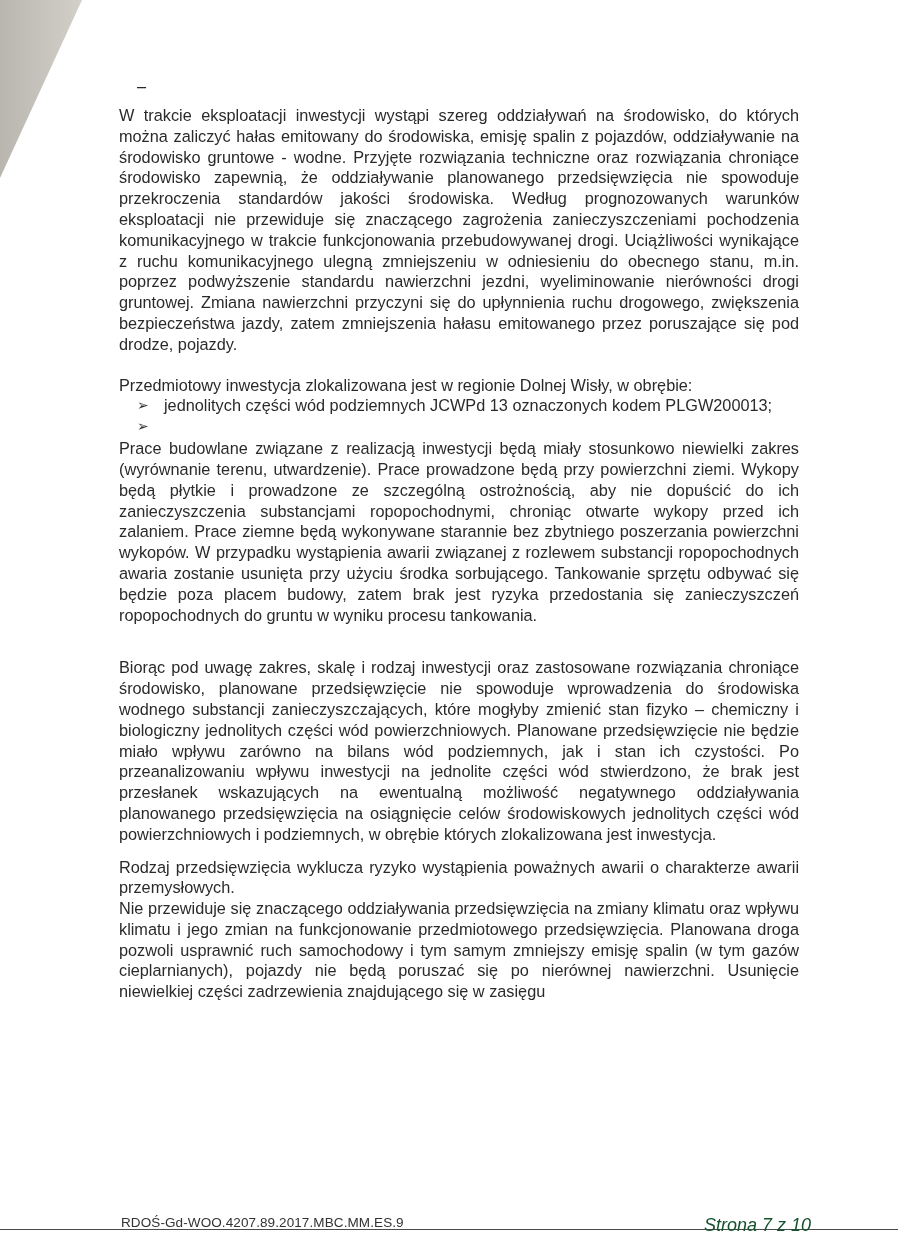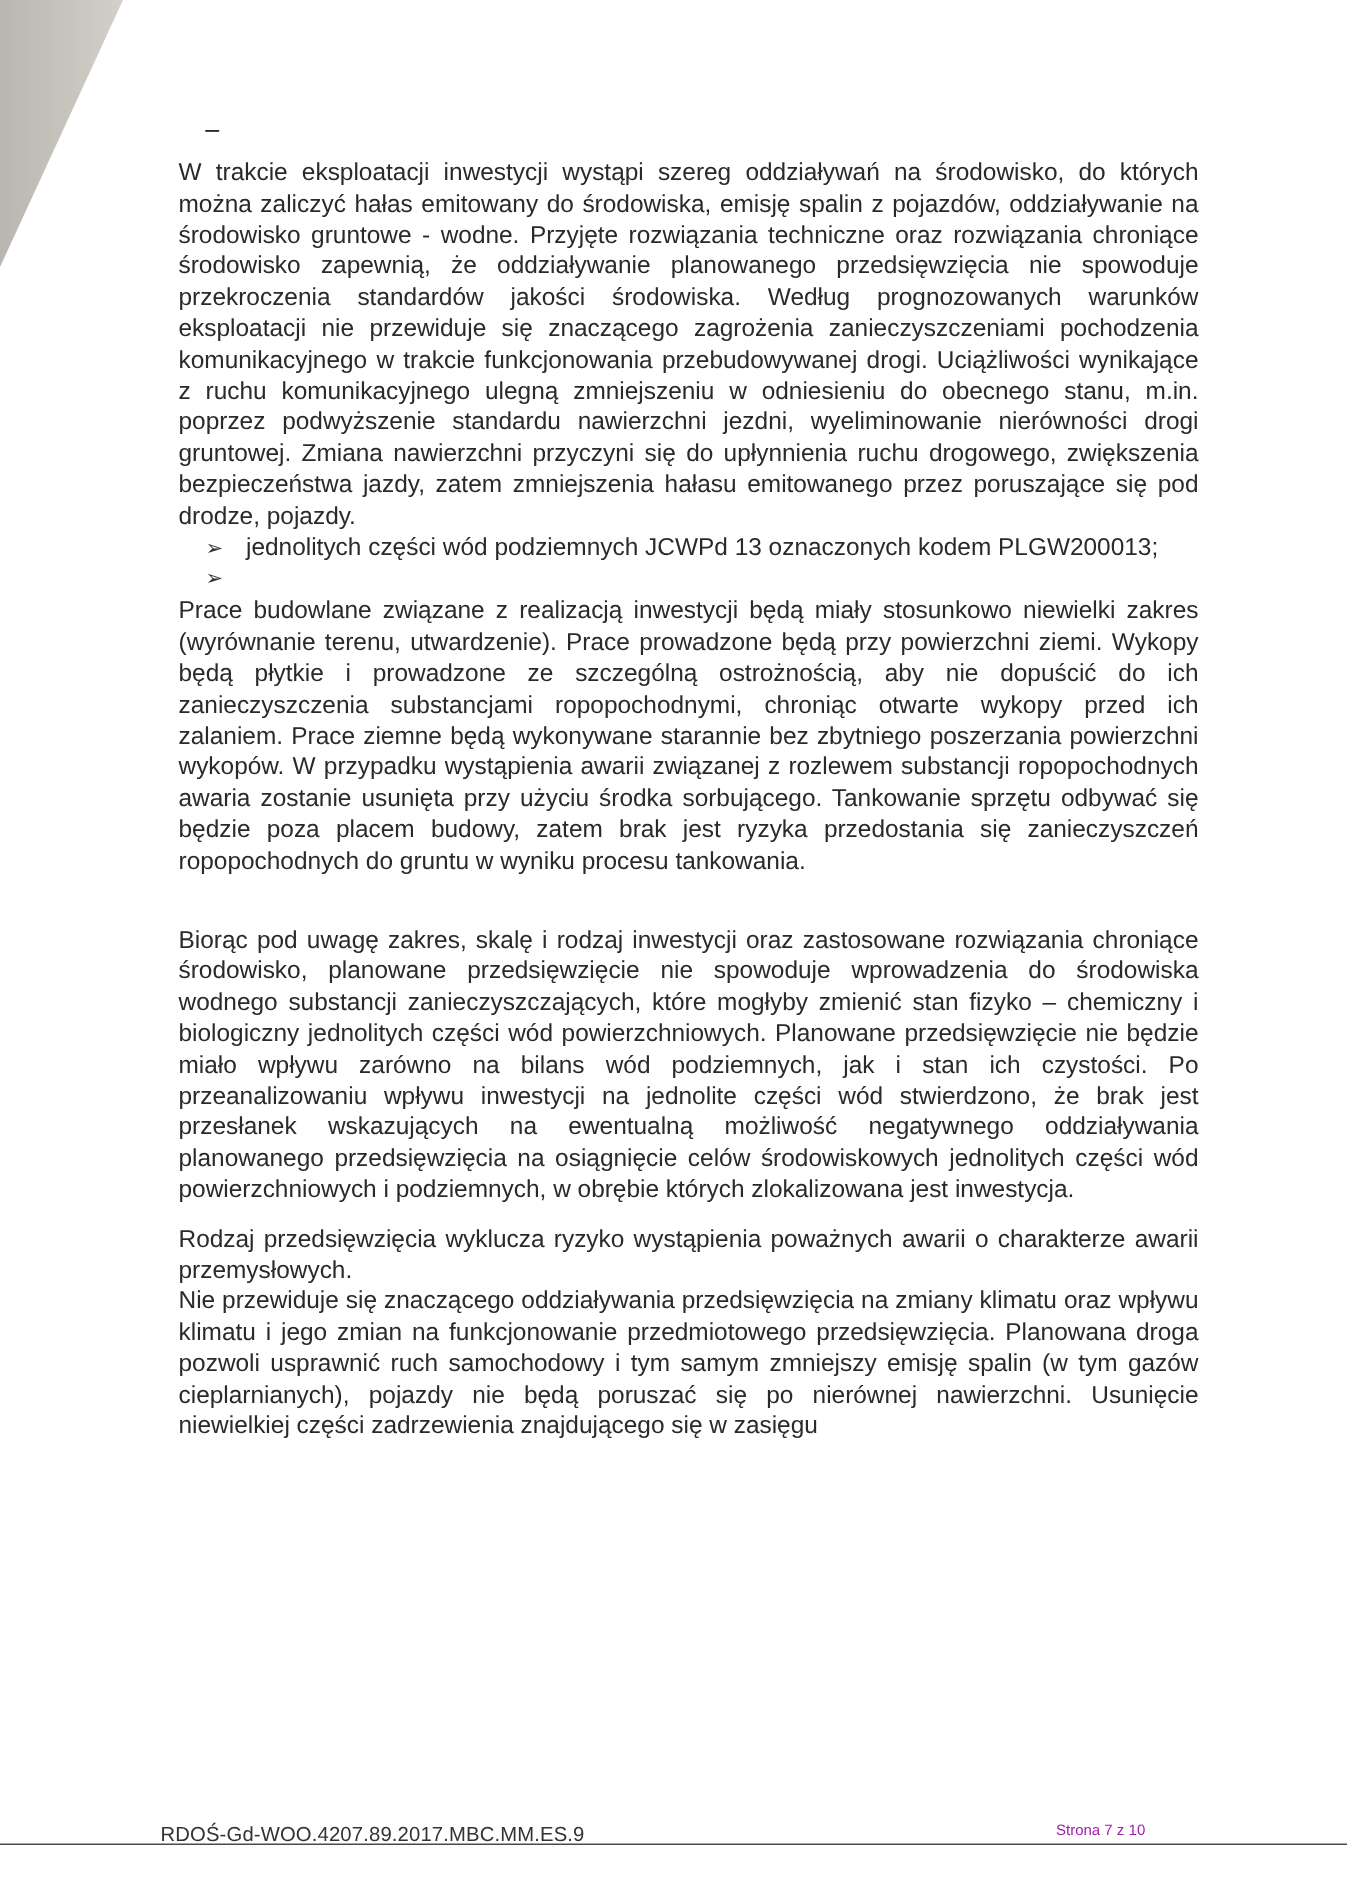--- a/index.html
+++ b/index.html
@@ -82,32 +82,33 @@
     .footer-line {
       position: absolute;
       left: 0;
       top: 11px;
       width: 898px;
       height: 1px;
       background: #4a4a4a;
     }
     .footer-ref {
       position: absolute;
-      left: 107px;
+      left: 121px;
       top: -3px;
       font-size: 13.5px;
       color: #333;
       letter-spacing: 0.1px;
     }
     .footer-page {
       position: absolute;
       left: 704px;
       top: -3px;
-      font-size: 10px;
-      color: #a21caf;
+      font-size: 18px;
+      color: #14532d;
+      font-style: italic;
     }
   </style>
 </head>
 <body>
 
 <svg class="scan-edge" viewBox="0 0 90 180" preserveAspectRatio="none">
   <defs>
     <linearGradient id="edgeGrad" x1="0" y1="0" x2="1" y2="0">
       <stop offset="0" stop-color="#b9b6af"></stop>
       <stop offset="1" stop-color="#d3d0ca"></stop>
@@ -122,20 +123,21 @@
     <li>
       <span class="marker">–</span>
     </li>
     <li>
       <span class="marker">–</span>
     </li>
   </ul>
 
   <p class="p-eksploatacja">W trakcie eksploatacji inwestycji wystąpi szereg oddziaływań na środowisko, do których można zaliczyć hałas emitowany do środowiska, emisję spalin z pojazdów, oddziaływanie na środowisko gruntowe - wodne. Przyjęte rozwiązania techniczne oraz rozwiązania chroniące środowisko zapewnią, że oddziaływanie planowanego przedsięwzięcia nie spowoduje przekroczenia standardów jakości środowiska. Według prognozowanych warunków eksploatacji nie przewiduje się znaczącego zagrożenia zanieczyszczeniami pochodzenia komunikacyjnego w trakcie funkcjonowania przebudowywanej drogi. Uciążliwości wynikające z ruchu komunikacyjnego ulegną zmniejszeniu w odniesieniu do obecnego stanu, m.in. poprzez podwyższenie standardu nawierzchni jezdni, wyeliminowanie nierówności drogi gruntowej. Zmiana nawierzchni przyczyni się do upłynnienia ruchu drogowego, zwiększenia bezpieczeństwa jazdy, zatem zmniejszenia hałasu emitowanego przez poruszające się pod drodze, pojazdy.</p>
 
+  <p class="p-lokalizacja">Przedmiotowy inwestycja zlokalizowana jest w regionie Dolnej Wisły, w obrębie:</p>
 
   <ul class="arrow-list">
     <li>
       <span class="marker">➢</span>
       <span>jednolitych części wód podziemnych JCWPd 13 oznaczonych kodem PLGW200013;</span>
     </li>
     <li>
       <span class="marker">➢</span>
     </li>
   </ul>

